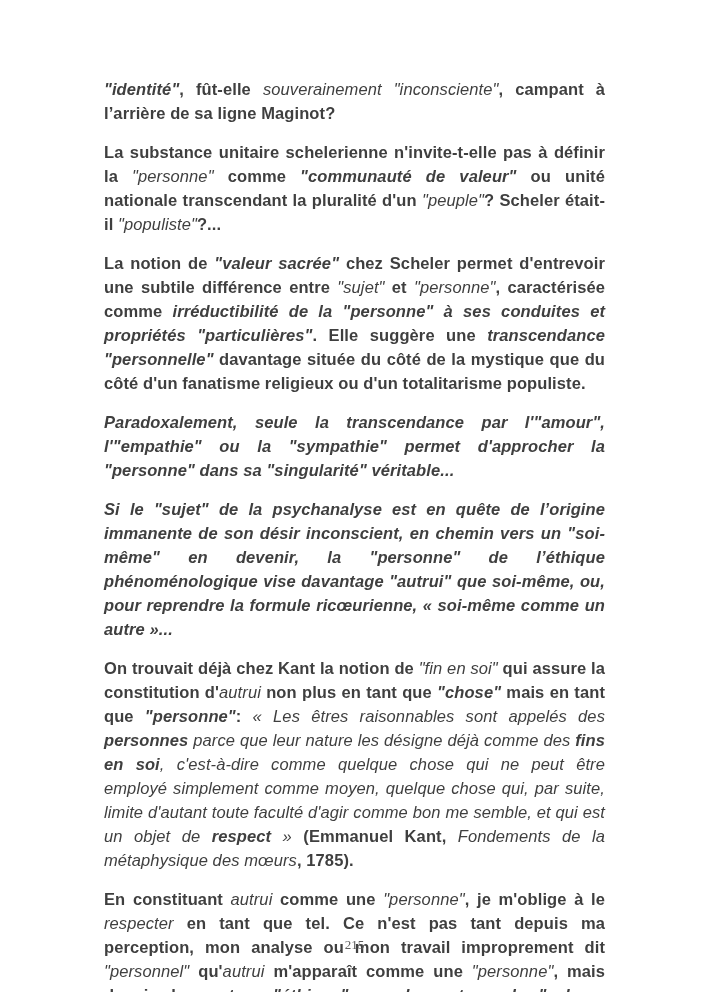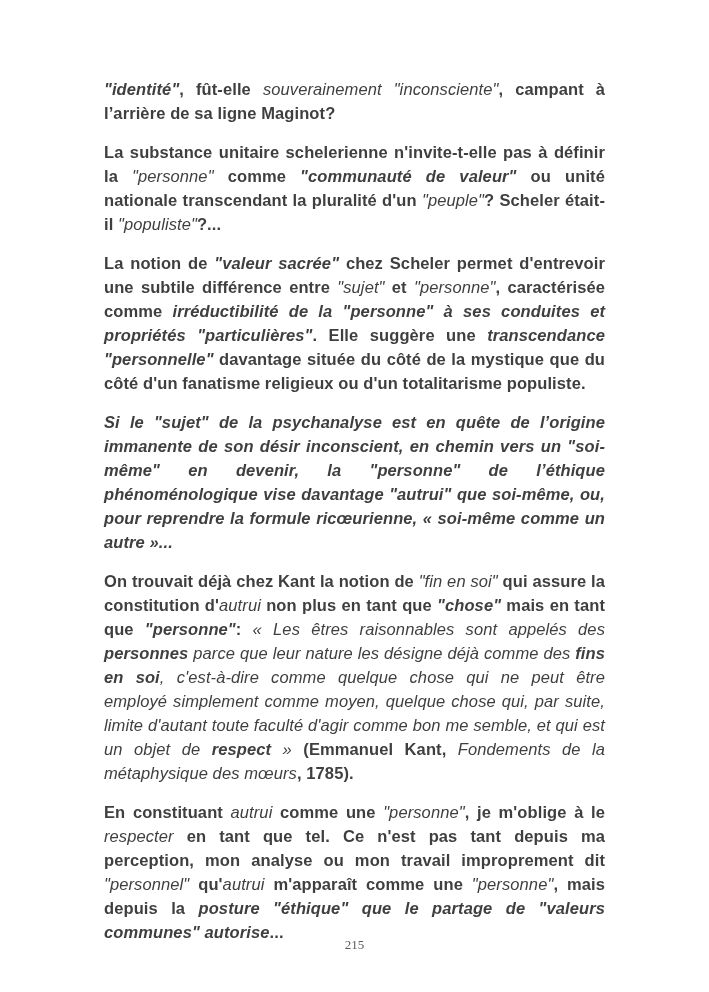--- a/index.html
+++ b/index.html
@@ -44,18 +44,19 @@
   }
 </style>
 </head>
 <body>
 
 <div class="page">
   <div class="content">
       <p class="para"><span class="run bi">"identité"</span><span class="run r">, fût-elle </span><span class="run i">souverainement "inconsciente"</span><span class="run r">, campant à l’arrière de sa ligne Maginot?</span></p>
       <p class="para"><span class="run r">La substance unitaire schelerienne n'invite-t-elle pas à définir la </span><span class="run i">"personne"</span><span class="run r"> comme </span><span class="run bi">"communauté de valeur"</span><span class="run r"> ou unité nationale transcendant la pluralité d'un </span><span class="run i">"peuple"</span><span class="run r">? Scheler était-il </span><span class="run i">"populiste"</span><span class="run r">?...</span></p>
       <p class="para"><span class="run r">La notion de </span><span class="run bi">"valeur sacrée"</span><span class="run r"> chez Scheler permet d'entrevoir une subtile différence entre </span><span class="run i">"sujet"</span><span class="run r"> et </span><span class="run i">"personne"</span><span class="run r">, caractérisée comme </span><span class="run bi">irréductibilité de la "personne" à ses conduites et propriétés "particulières"</span><span class="run r">. Elle suggère une </span><span class="run bi">transcendance "personnelle"</span><span class="run r"> davantage située du côté de la mystique que du côté d'un fanatisme religieux ou d'un totalitarisme populiste.</span></p>
+      <p class="para"><span class="run bi">Paradoxalement, seule la transcendance par l'"amour", l'"empathie" ou la "sympathie" permet d'approcher la "personne" dans sa "singularité" véritable...</span></p>
       <p class="para"><span class="run bi">Si le "sujet" de la psychanalyse est en quête de l’origine immanente de son désir inconscient, en chemin vers un "soi-même" en devenir, la "personne" de l’éthique phénoménologique vise davantage "autrui" que soi-même, ou, pour reprendre la formule ricœurienne, « soi-même comme un autre »...</span></p>
       <p class="para"><span class="run r">On trouvait déjà chez Kant la notion de </span><span class="run i">"fin en soi"</span><span class="run r"> qui assure la constitution d'</span><span class="run i">autrui</span><span class="run r"> non plus en tant que </span><span class="run bi">"chose"</span><span class="run r"> mais en tant que </span><span class="run bi">"personne"</span><span class="run r">: </span><span class="run i">« Les êtres raisonnables sont appelés des </span><span class="run bi">personnes</span><span class="run i"> parce que leur nature les désigne déjà comme des </span><span class="run bi">fins en soi</span><span class="run i">, c'est-à-dire comme quelque chose qui ne peut être employé simplement comme moyen, quelque chose qui, par suite, limite d'autant toute faculté d'agir comme bon me semble, et qui est un objet de </span><span class="run bi">respect</span><span class="run i"> »</span><span class="run r"> (Emmanuel Kant, </span><span class="run i">Fondements de la métaphysique des mœurs</span><span class="run r">, 1785).</span></p>
       <p class="para"><span class="run r">En constituant </span><span class="run i">autrui</span><span class="run r"> comme une </span><span class="run i">"personne"</span><span class="run r">, je m'oblige à le </span><span class="run i">respecter</span><span class="run r"> en tant que tel. Ce n'est pas tant depuis ma perception, mon analyse ou mon travail improprement dit </span><span class="run i">"personnel"</span><span class="run r"> qu'</span><span class="run i">autrui</span><span class="run r"> m'apparaît comme une </span><span class="run i">"personne"</span><span class="run r">, mais depuis la </span><span class="run bi">posture "éthique" que le partage de "valeurs communes" autorise</span><span class="run r">...</span></p>
     </div>
   <div class="page-number">215</div>
 </div>
 
 </body></html>

